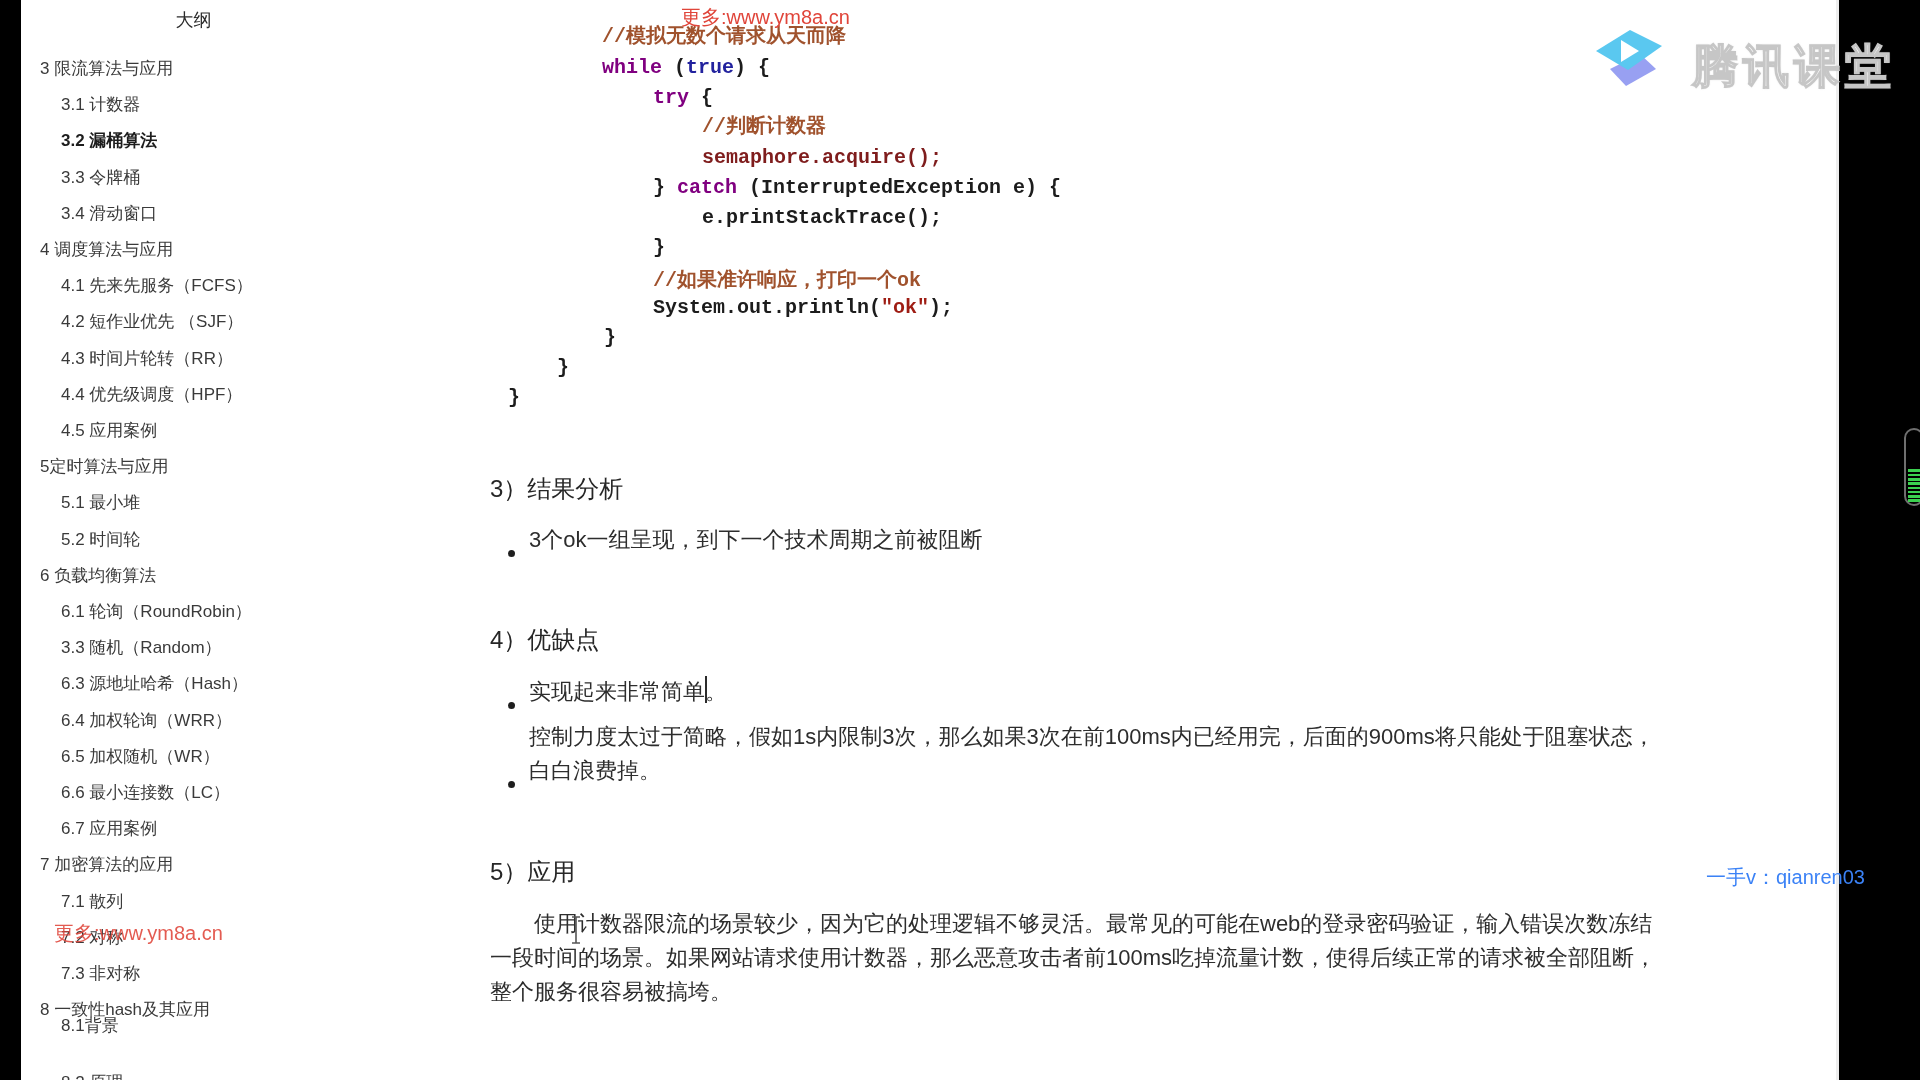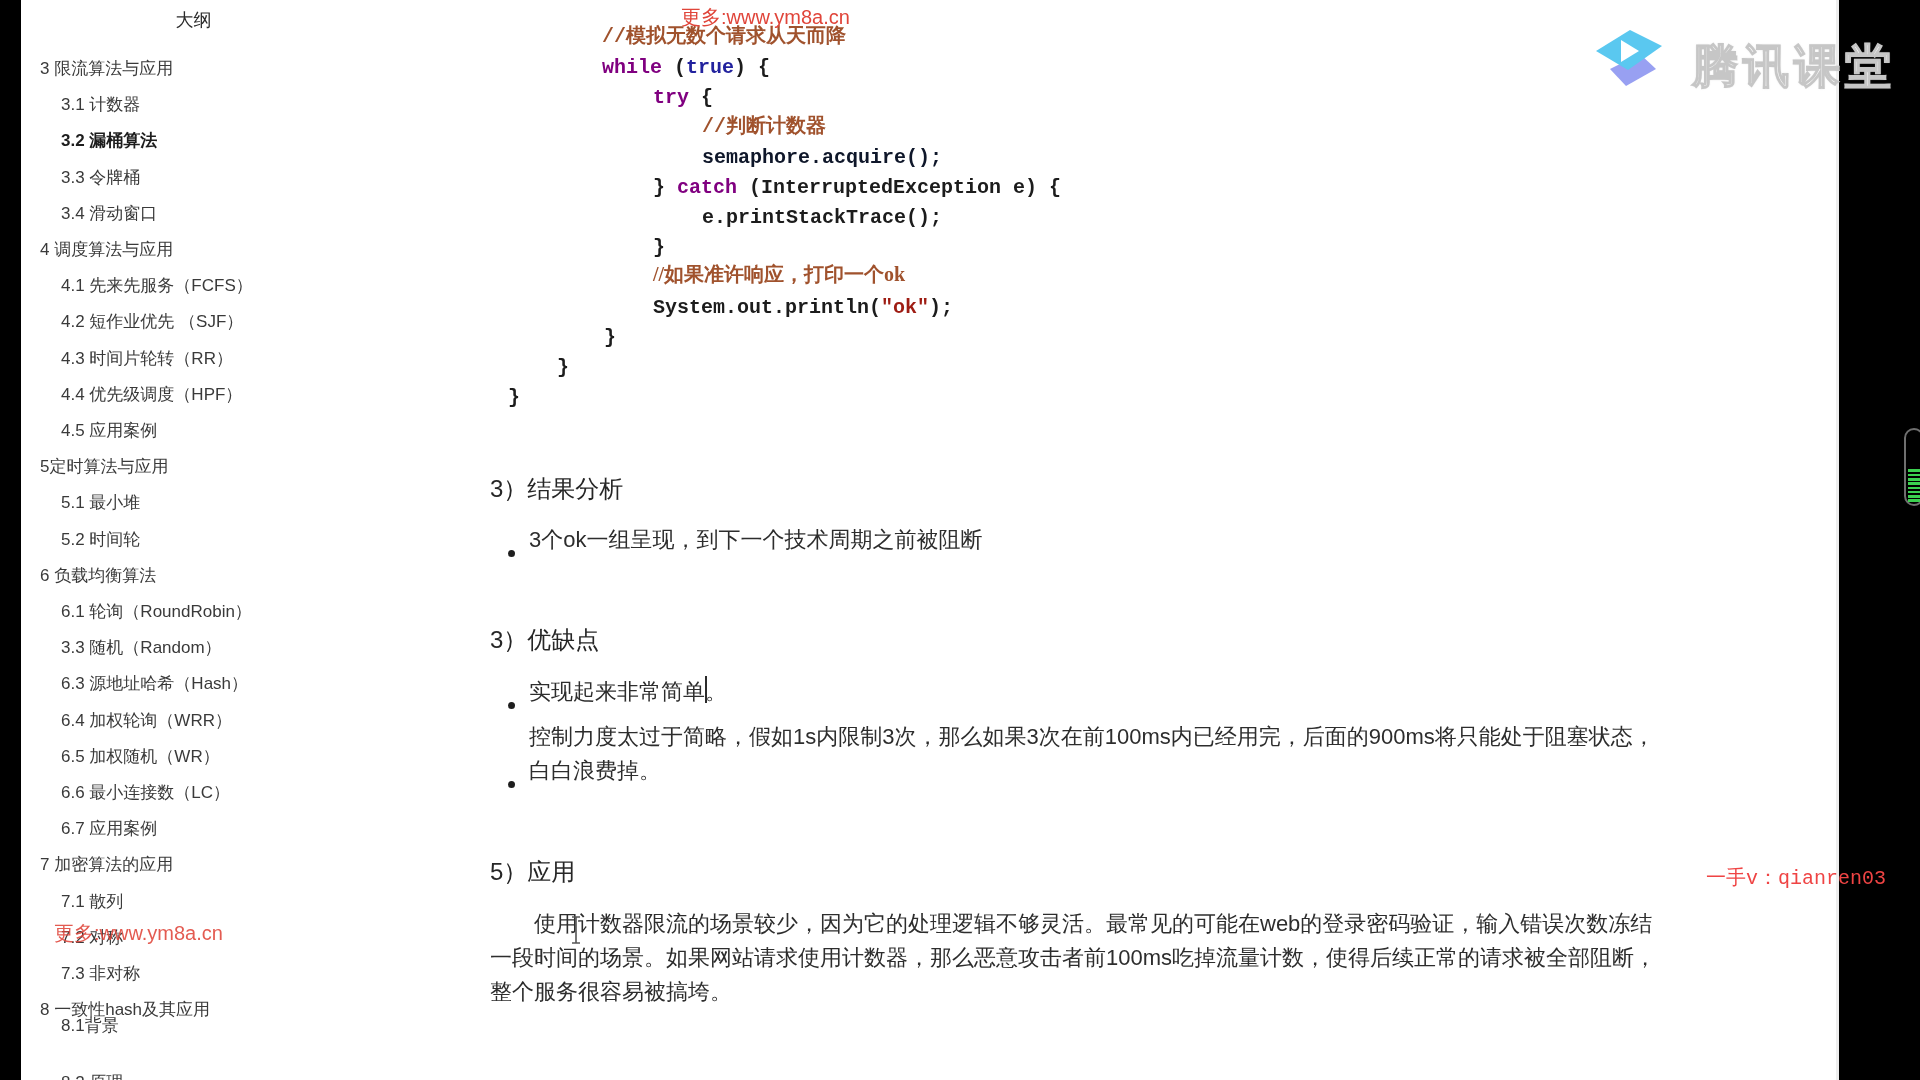--- a/index.html
+++ b/index.html
@@ -97,38 +97,38 @@
   </aside>
 
   <main class="content">
     <div class="wm wm-top" style="color: rgb(224, 69, 58);">更多:www.ym8a.cn</div>
 
     <div id="code">
         <div class="code-line" style="left: 581px; top: 24px;"><span style="color: rgb(160, 82, 45);">//模拟无数个请求从天而降</span></div>
         <div class="code-line" style="left: 581px; top: 55px;"><span style="color: rgb(128, 0, 128);">while</span><span style="color: rgb(28, 28, 28);"> (</span><span style="color: rgb(34, 34, 158);">true</span><span style="color: rgb(28, 28, 28);">) {</span></div>
         <div class="code-line" style="left: 632px; top: 85px;"><span style="color: rgb(128, 0, 128);">try</span><span style="color: rgb(28, 28, 28);"> {</span></div>
         <div class="code-line" style="left: 681px; top: 114px;"><span style="color: rgb(160, 82, 45);">//判断计数器</span></div>
-        <div class="code-line" style="left: 681px; top: 145px;"><span style="color: #0f172a;">semaphore.acquire();</span></div>
+        <div class="code-line" style="left: 681px; top: 145px;"><span style="color: #7f1d1d;">semaphore.acquire();</span></div>
         <div class="code-line" style="left: 632px; top: 175px;"><span style="color: rgb(28, 28, 28);">} </span><span style="color: rgb(128, 0, 128);">catch</span><span style="color: rgb(28, 28, 28);"> (InterruptedException e) {</span></div>
         <div class="code-line" style="left: 681px; top: 205px;"><span style="color: rgb(28, 28, 28);">e.printStackTrace();</span></div>
         <div class="code-line" style="left: 632px; top: 235px;"><span style="color: rgb(28, 28, 28);">}</span></div>
-        <div class="code-line" style="left: 632px; top: 261px; font-family: Liberation Serif, serif;"><span style="color: rgb(160, 82, 45);">//如果准许响应，打印一个ok</span></div>
+        <div class="code-line" style="left: 632px; top: 268px;"><span style="color: rgb(160, 82, 45);">//如果准许响应，打印一个ok</span></div>
         <div class="code-line" style="left: 632px; top: 295px;"><span style="color: rgb(28, 28, 28);">System.out.println(</span><span style="color: rgb(158, 28, 19);">"ok"</span><span style="color: rgb(28, 28, 28);">);</span></div>
         <div class="code-line" style="left: 583px; top: 325px;"><span style="color: rgb(28, 28, 28);">}</span></div>
         <div class="code-line" style="left: 536px; top: 355px;"><span style="color: rgb(28, 28, 28);">}</span></div>
         <div class="code-line" style="left: 487px; top: 385px;"><span style="color: rgb(28, 28, 28);">}</span></div>
       </div>
 
     <h2 class="sec-h" style="top:475px">3）结果分析</h2>
     <div class="bullet" style="top:523px">
       <span class="dot"></span>
       <span class="bt">3个ok一组呈现，到下一个技术周期之前被阻断</span>
     </div>
 
-    <h2 class="sec-h" style="top:626px">3）优缺点</h2>
+    <h2 class="sec-h" style="top:626px">4）优缺点</h2>
     <div class="bullet" style="top:675px">
       <span class="dot"></span>
       <span class="bt">实现起来非常简单。</span>
     </div>
     <div class="bullet" style="top:720px">
       <span class="dot"></span>
       <span class="bt">
         <div class="line">控制力度太过于简略，假如1s内限制3次，那么如果3次在前100ms内已经用完，后面的900ms将只能处于阻塞状态，</div>
         <div class="line">白白浪费掉。</div>
       </span>
@@ -153,19 +153,19 @@
     <span>
       <svg width="74" height="68" viewBox="0 0 74 68">
         <polygon points="18,43 48,28 64,43 34,60" fill="#98A0F2"></polygon>
         <polygon points="4,25 38,4 70,20 36,44" fill="#5AC8F0"></polygon>
         <polygon points="29,14 47,25 29,36" fill="#ffffff"></polygon>
       </svg>
     </span>
     <span class="logo-text">腾讯课堂</span>
   </div>
 
-  <div class="wm-contact" style="color: #ef4444; font-family: Liberation Mono, monospace;">一手v：qianren03</div>
+  <div class="wm-contact" style="color: #3b82f6;">一手v：qianren03</div>
 
   <div class="battery">
     <div class="battery-fill" style="background: repeating-linear-gradient(to top, rgb(59, 208, 79) 0px, rgb(59, 208, 79) 2.6px, transparent 2.6px, transparent 4.3px);"></div>
   </div>
 
 </div>
 
 </body></html>

